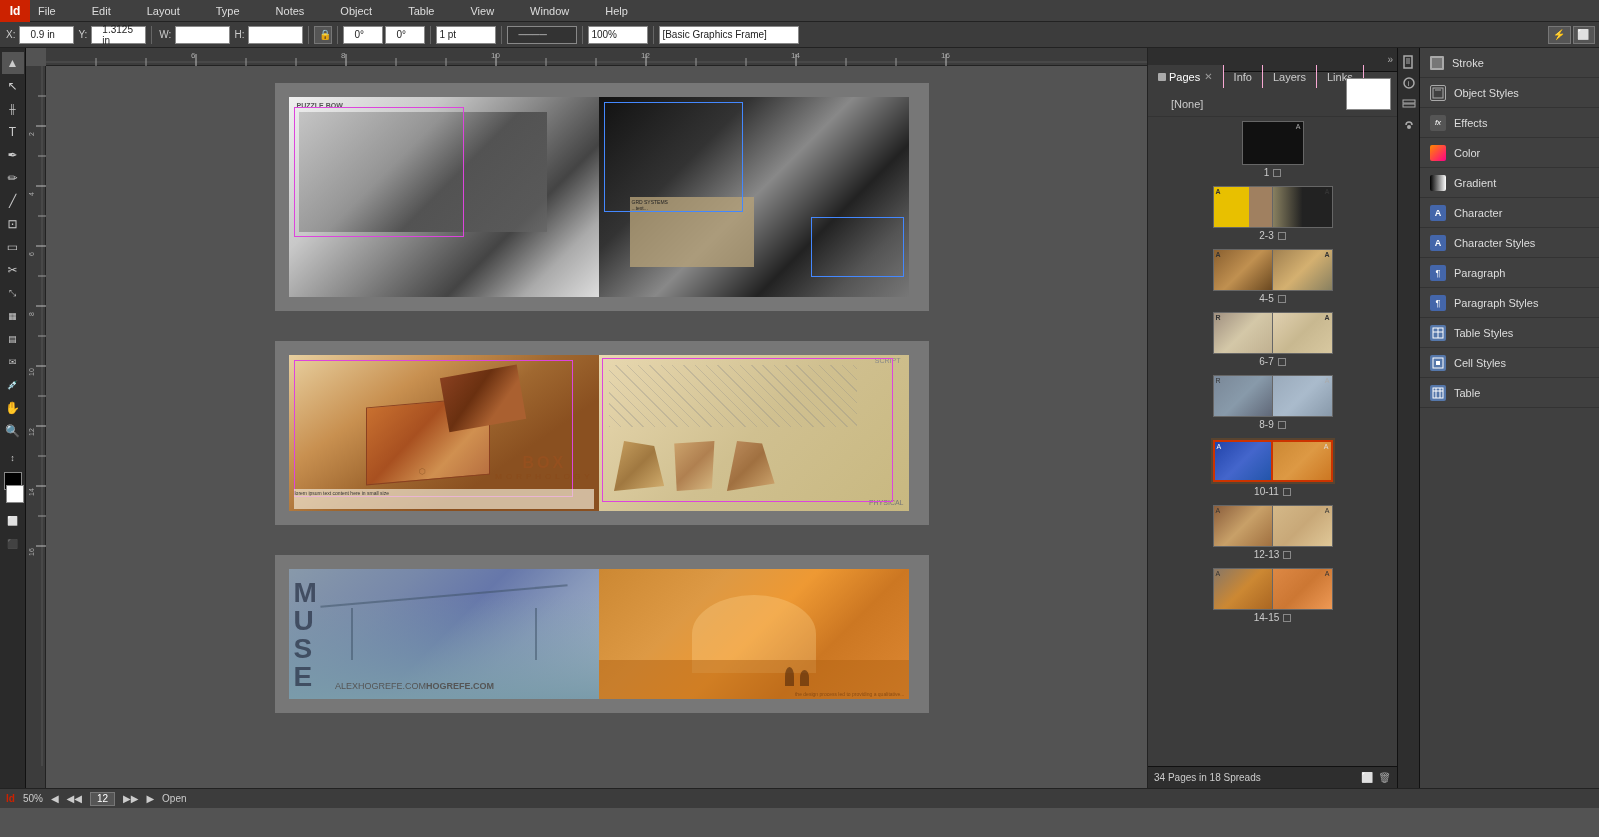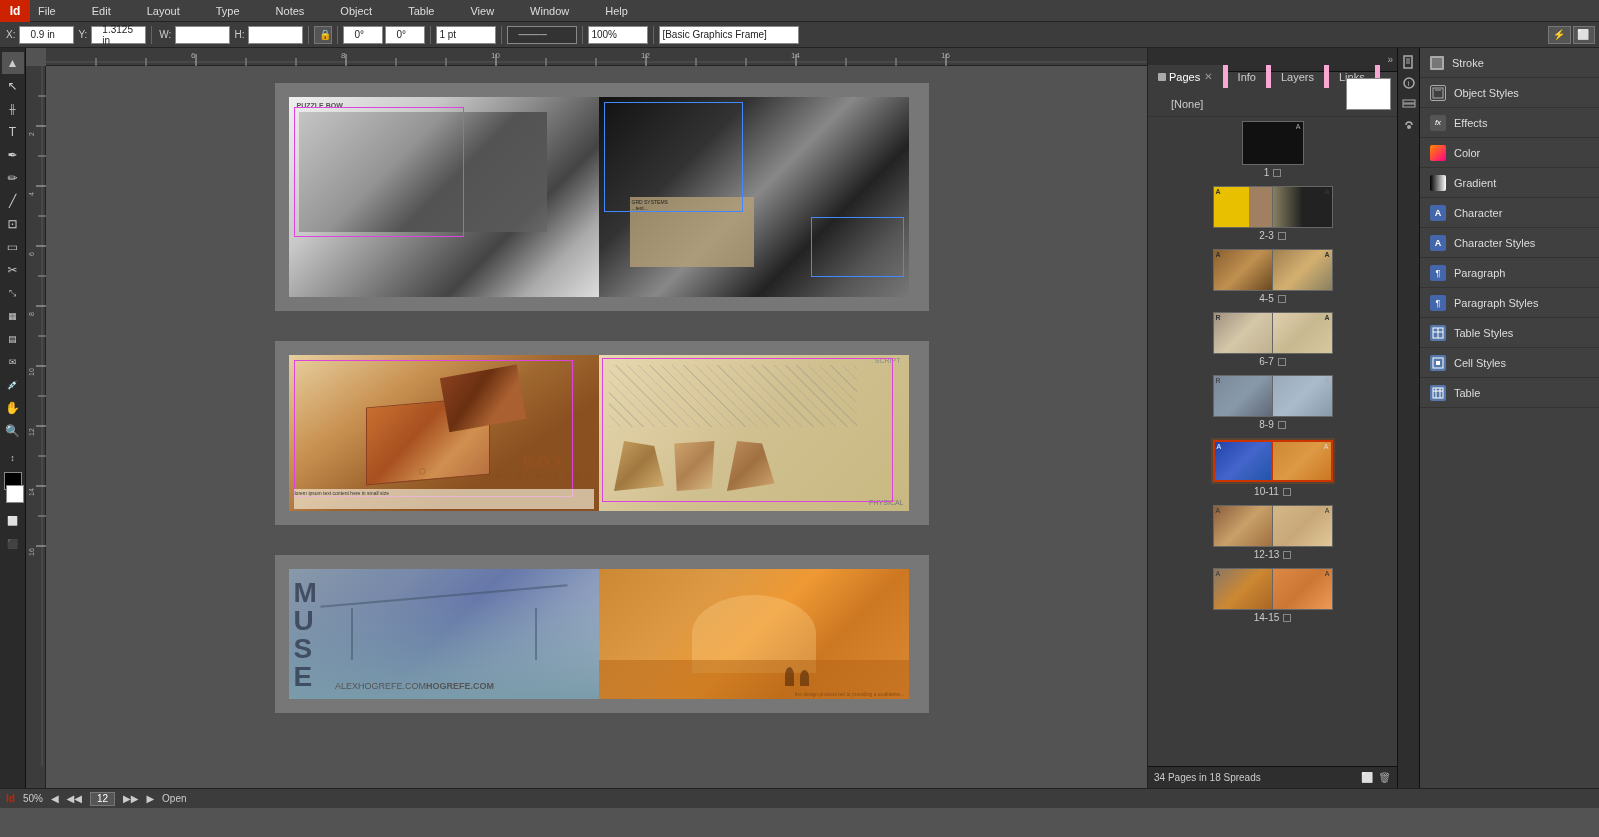--- a/index.html
+++ b/index.html
@@ -72,21 +72,21 @@
     #pages-panel {
       width: 250px; background: #3c3c3c; border-left: 1px solid #222; flex-shrink: 0;
       display: flex; flex-direction: column; font-size: 11px;
     }
     #pages-panel-tabs {
       display: flex; background: #2e2e2e; border-bottom: 1px solid #111; height: 24px;
       align-items: center;
     }
     .panel-tab {
       padding: 0 10px; height: 100%; display: flex; align-items: center; color: #ccc;
-      cursor: pointer; font-size: 11px; border-right: 5px solid #f9a8d4; margin-top: 34px;
+      cursor: pointer; font-size: 11px; border-right: 1px solid #f9a8d4; margin-top: 34px;
     }
     .panel-tab.active { background: #3c3c3c; color: #fff; }
     .panel-tab-close { margin-left: 4px; color: #999; font-size: 10px; }
 
     #pages-panel-content { flex: 1; overflow-y: auto; padding: 4px; }
 
     .spread-row { display: flex; flex-direction: column; align-items: center; margin-bottom: 8px; }
     .page-thumb {
       width: 60px; height: 42px; background: #fff; border: 1px solid #666; overflow: hidden;
       position: relative; cursor: pointer;

